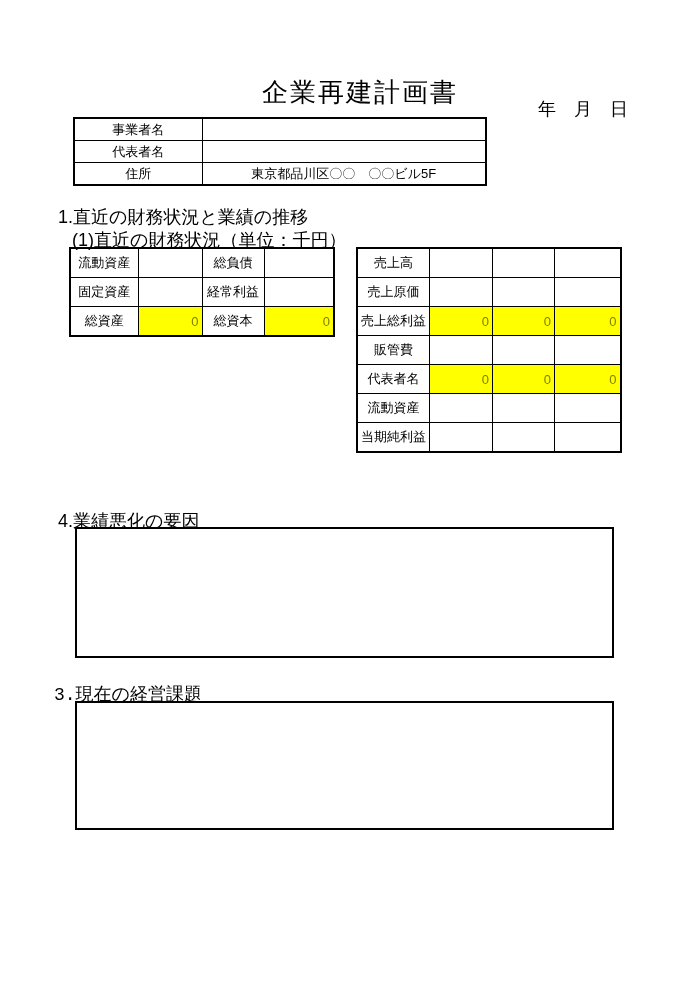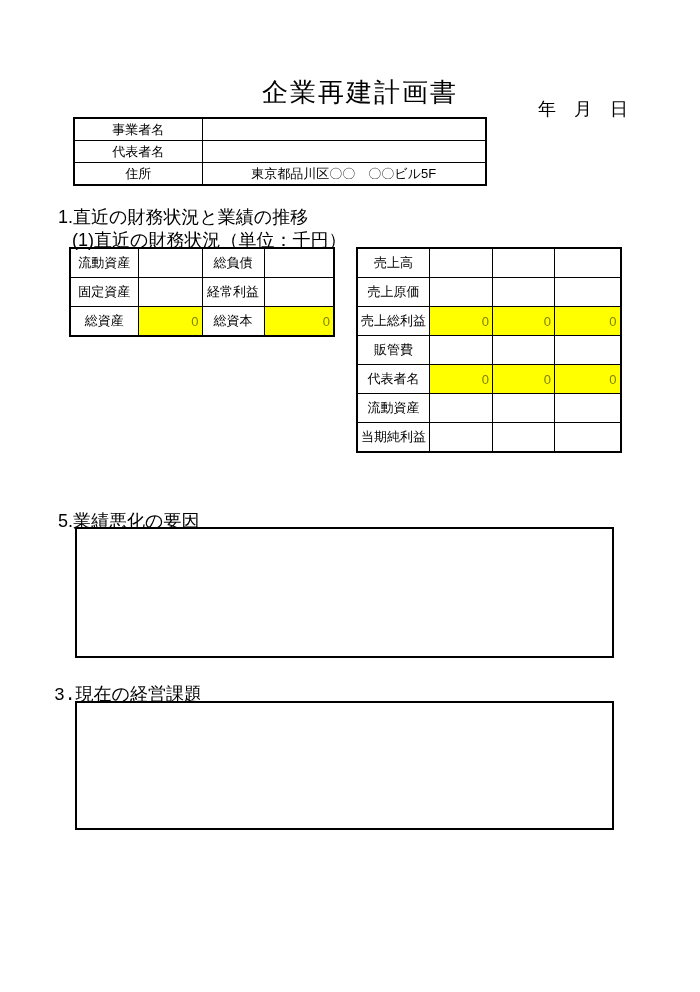--- a/index.html
+++ b/index.html
@@ -157,19 +157,19 @@
       </tr>
       <tr>
         <td class="lbl">当期純利益</td>
         <td class="num"></td>
         <td class="num"></td>
         <td class="num"></td>
       </tr>
     </tbody>
   </table>
 
-  <div class="heading" id="s2-heading">5.業績悪化の要因</div>
+  <div class="heading" id="s2-heading">4.業績悪化の要因</div>
   <div class="bigbox" id="box2"></div>
 
   <div class="heading" id="s3-heading">3.現在の経営課題</div>
   <div class="bigbox" id="box3"></div>
 
 </div>
 
 </body></html>

